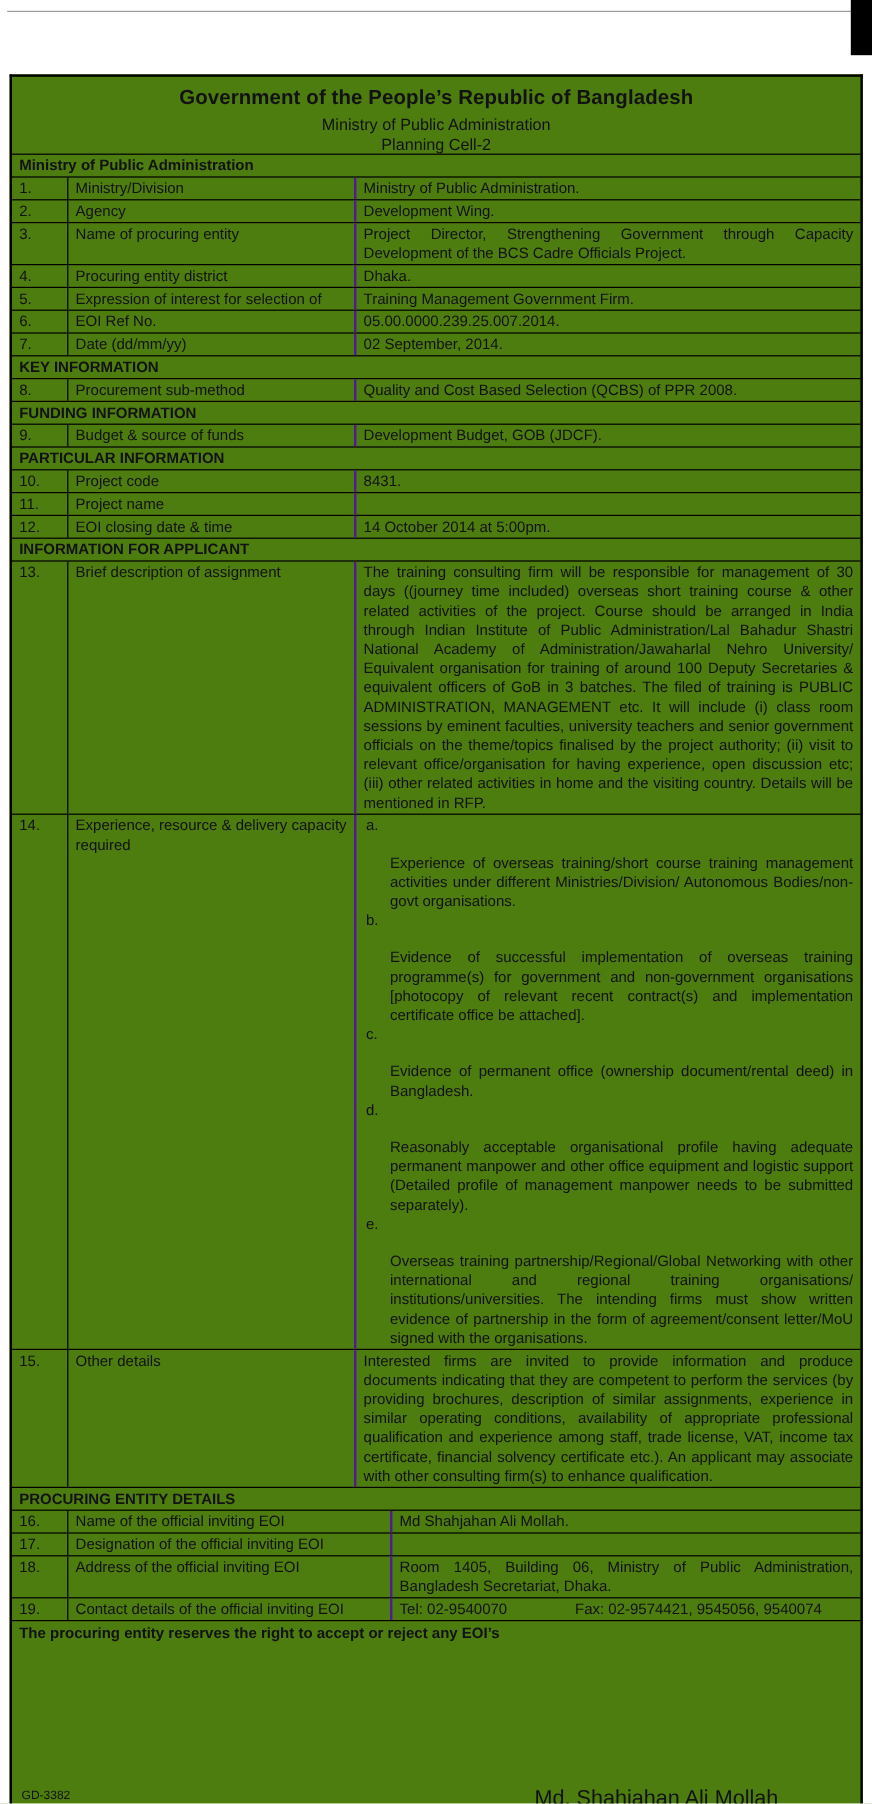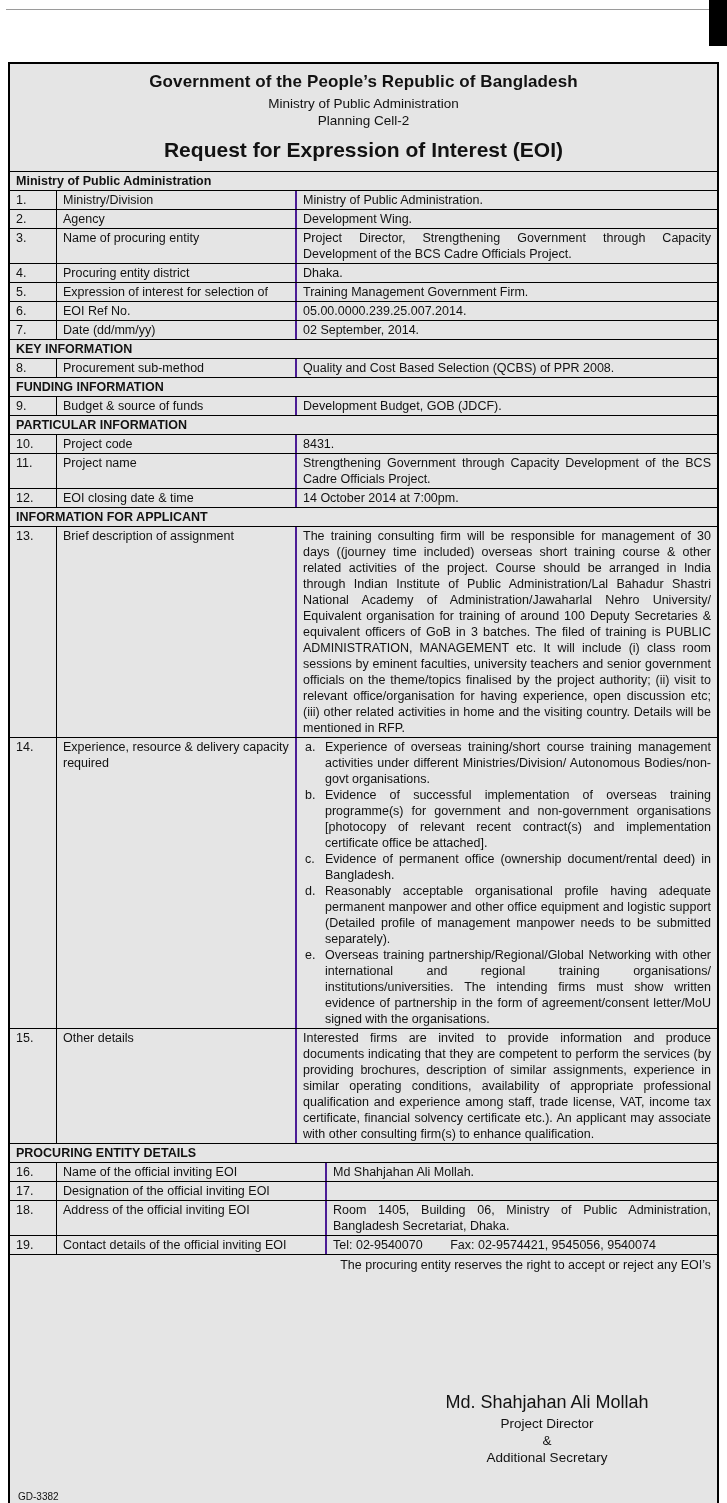--- a/index.html
+++ b/index.html
@@ -10,63 +10,62 @@
     color:#121212;
     position:relative;
     overflow:hidden;
   }
   .masthead-line { position:absolute; top:9px; left:6px; width:704px; height:1px; background:#9a9a9a; }
   .corner-mark { position:absolute; top:0; right:0; width:18px; height:46px; background:#000; }
 
   .doc {
     position:absolute; left:8px; top:62px; width:711px; height:1441px;
     border:2px solid #000; border-bottom:0;
-    background:#e5e5e5;
+    background:#4d7c0f;
   }
 
   .doc-header { text-align:center; padding-top:8px; }
   .gov   { font-size:17px; font-weight:bold; letter-spacing:.1px; }
   .min   { font-size:13.5px; margin-top:4px; }
   .cell  { font-size:13.5px; margin-top:2px; }
   .eoi-title { font-size:21px; font-weight:bold; margin-top:10px; margin-bottom:9px; }
 
   .tbl { border-top:1px solid #000; font-size:12.5px; line-height:16px; }
   .trow { display:flex; border-bottom:1px solid #000; align-items:stretch; }
   .c-num   { flex:0 0 47px;  border-right:1px solid #000; padding:1px 2px 1px 6px; }
   .c-label { flex:0 0 240px; border-right:2px solid #4c1d95; padding:1px 4px 1px 6px; }
   .c-label.wide { flex:0 0 270px; }
   .c-value { flex:1; padding:1px 6px; }
   .just { text-align:justify; }
   .sec-row { display:block; font-weight:bold; padding:1px 6px; border-bottom:1px solid #000; }
-  .note-row { display:block; text-align:right; font-weight:normal; padding:2px 6px 3px; }
+  .note-row { display:block; text-align:left; font-weight:bold; padding:2px 6px 3px; }
 
   .li { display:flex; }
   .li-m { flex:0 0 22px; padding-left:2px; }
-  .li-t { flex:1; text-align:justify; }
-
-  .telfax .fax { margin-left:24px; }
+  .li-t { flex:1; text-align:justify;margin-top:31px; }
+
+  .telfax .fax { margin-left:53px; }
 
   .sig { width:250px; margin:118px 45px 0 auto; text-align:center; font-size:13.5px; line-height:17px; }
   .sig-name { font-size:18px; font-weight:normal; margin-bottom:4px; }
 
   .gd { position:absolute; left:8px; bottom:1px; font-size:10px; }
 </style>
 </head>
 <body>
 
 <div class="masthead-line"></div>
 <div class="corner-mark"></div>
 
 <div class="doc">
 
   <div class="doc-header">
     <div class="gov">Government of the People’s Republic of Bangladesh</div>
     <div class="min">Ministry of Public Administration</div>
     <div class="cell">Planning Cell-2</div>
-    <div class="eoi-title">Request for Expression of Interest (EOI)</div>
   </div>
 
   <div class="tbl">
 
     <div class="sec-row">Ministry of Public Administration</div>
 
     <div class="trow">
       <div class="c-num">1.</div>
       <div class="c-label">Ministry/Division</div>
       <div class="c-value">Ministry of Public Administration.</div>
@@ -121,26 +120,25 @@
     <div class="sec-row">PARTICULAR INFORMATION</div>
 
     <div class="trow">
       <div class="c-num">10.</div>
       <div class="c-label">Project code</div>
       <div class="c-value">8431.</div>
     </div>
     <div class="trow">
       <div class="c-num">11.</div>
       <div class="c-label">Project name</div>
-      <div class="c-value just">Strengthening Government through Capacity Development of the BCS Cadre Officials Project.</div>
     </div>
     <div class="trow">
       <div class="c-num">12.</div>
       <div class="c-label">EOI closing date &amp; time</div>
-      <div class="c-value">14 October 2014 at 7:00pm.</div>
+      <div class="c-value">14 October 2014 at 5:00pm.</div>
     </div>
 
     <div class="sec-row">INFORMATION FOR APPLICANT</div>
 
     <div class="trow">
       <div class="c-num">13.</div>
       <div class="c-label">Brief description of assignment</div>
       <div class="c-value just">The training consulting firm will be responsible for management of 30 days ((journey time included) overseas short training course &amp; other related activities of the project. Course should be arranged in India through Indian Institute of Public Administration/Lal Bahadur Shastri National Academy of Administration/Jawaharlal Nehro University/ Equivalent organisation for training of around 100 Deputy Secretaries &amp; equivalent officers of GoB in 3 batches. The filed of training is PUBLIC ADMINISTRATION, MANAGEMENT etc. It will include (i) class room sessions by eminent faculties, university teachers and senior government officials on the theme/topics finalised by the project authority; (ii) visit to relevant office/organisation for having experience, open discussion etc; (iii) other related activities in home and the visiting country. Details will be mentioned in RFP.</div>
     </div>
 

